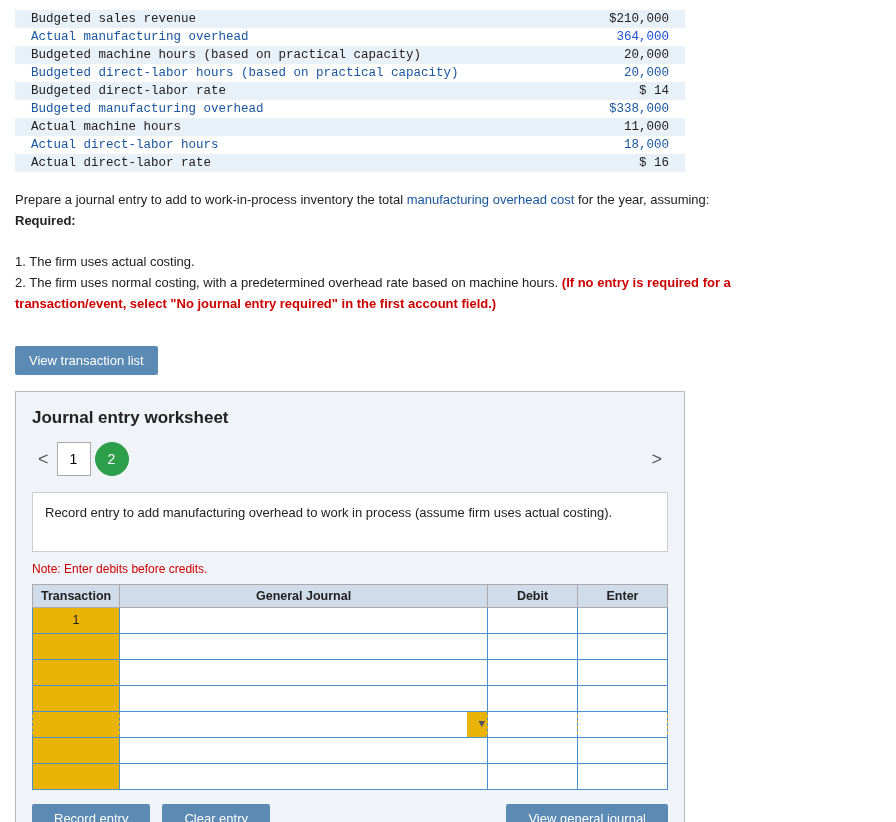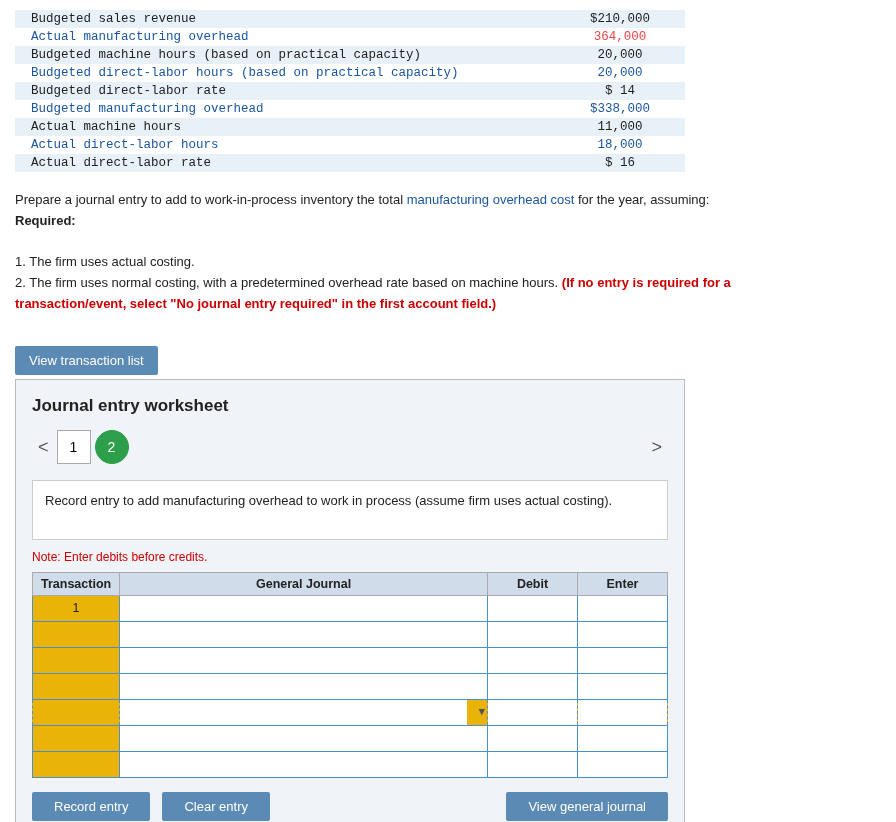--- a/index.html
+++ b/index.html
@@ -21,21 +21,21 @@
       padding: 2px 16px;
       font-size: 12.5px;
     }
     .data-table tr:nth-child(odd) td {
       background: #e8f0f8;
     }
     .data-table tr:nth-child(even) td {
       background: #fff;
     }
     .data-table .col-label { width: 540px; }
-    .data-table .col-value { text-align: center; width: 130px; }
+    .data-table .col-value { text-align: right; width: 130px; }
 
     
     .required-section {
       margin-bottom: 16px;
       font-family: Arial, sans-serif;
       font-size: 13px;
       line-height: 1.6;
     }
     .required-section .required-label {
       font-weight: bold;
@@ -51,21 +51,21 @@
     
     .btn-view-transactions {
       display: inline-block;
       background: #5b8ab5;
       color: #fff;
       padding: 7px 14px;
       font-size: 13px;
       font-family: Arial, sans-serif;
       border: none;
       cursor: pointer;
-      margin-bottom: 4px;
+      margin-bottom: 16px;
       border-radius: 2px;
     }
 
     
     .journal-panel {
       border: 1px solid #bbb;
       background: #f0f3f7;
       padding: 16px;
       width: 670px;
     }
@@ -237,21 +237,21 @@
 
 
 <table class="data-table">
   <tbody id="data-table-body">
       <tr>
         <td class="col-label">Budgeted sales revenue</td>
         <td class="col-value">$210,000</td>
       </tr>
       <tr>
         <td class="col-label" style="color: rgb(26, 86, 160);">Actual manufacturing overhead</td>
-        <td class="col-value" style="color: #ef4444;">364,000</td>
+        <td class="col-value" style="color: #1d4ed8;">364,000</td>
       </tr>
       <tr>
         <td class="col-label">Budgeted machine hours (based on practical capacity)</td>
         <td class="col-value">20,000</td>
       </tr>
       <tr>
         <td class="col-label" style="color: rgb(26, 86, 160);">Budgeted direct-labor hours (based on practical capacity)</td>
         <td class="col-value" style="color: rgb(26, 86, 160);">20,000</td>
       </tr>
       <tr>

